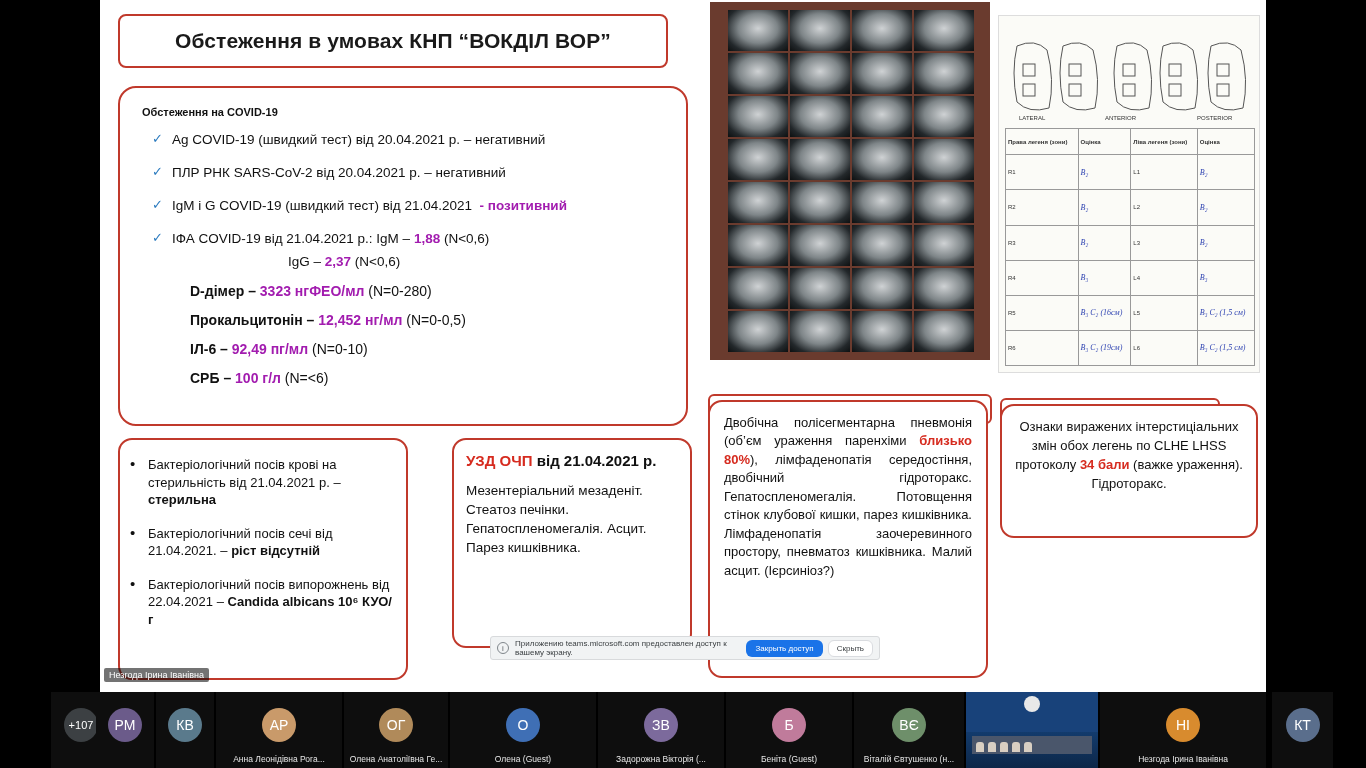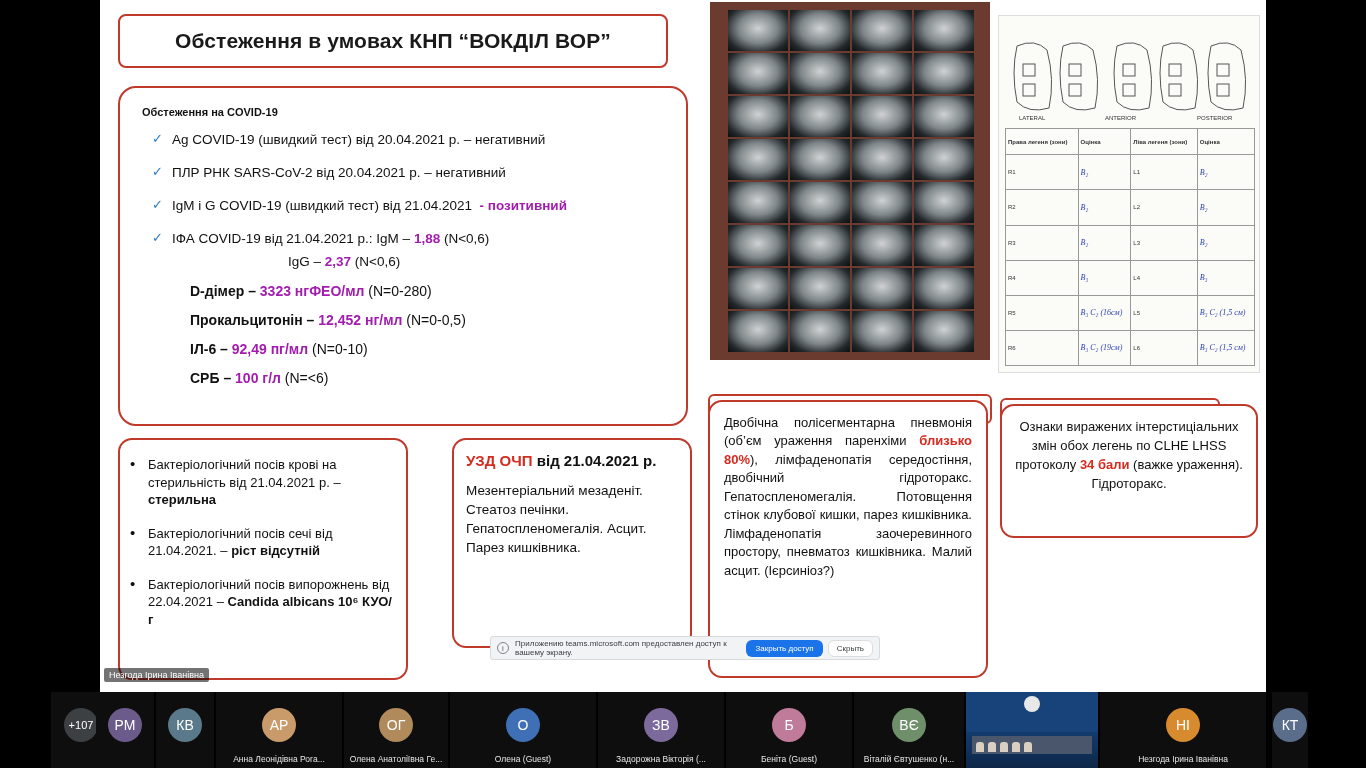--- a/index.html
+++ b/index.html
@@ -444,18 +444,18 @@
             <i></i>
           </div>
       </div>
     </div>
 
     <div class="tile" style="left:1100px;width:166px;">
       <div class="avatar" style="background:#d88b2e">НІ</div>
       <div class="tname">Незгода Ірина Іванівна</div>
     </div>
 
-    <div class="tile" style="left:1272px;width:36px;">
+    <div class="tile" style="left:1272px;width:61px;">
       <div class="avatar" style="background:#5a6e8c">КТ</div>
       <div class="tname"></div>
     </div>
   </div>
 </div>
 
 </body></html>

